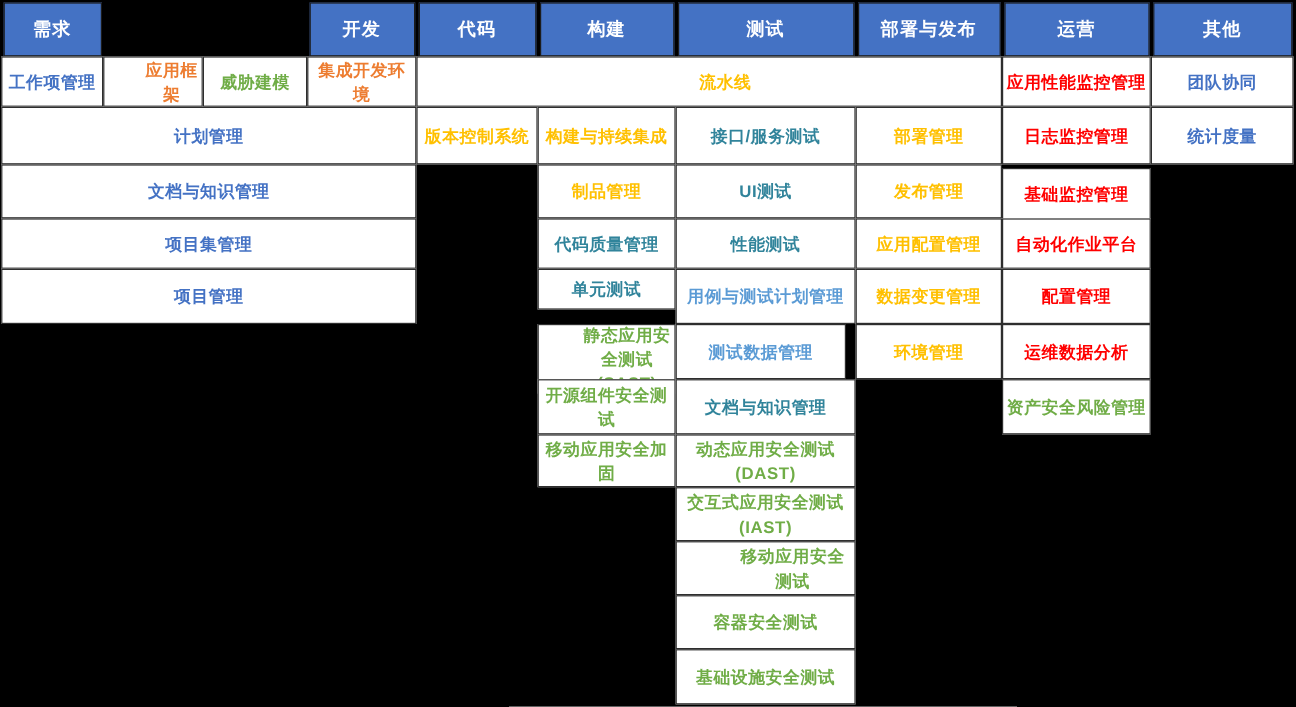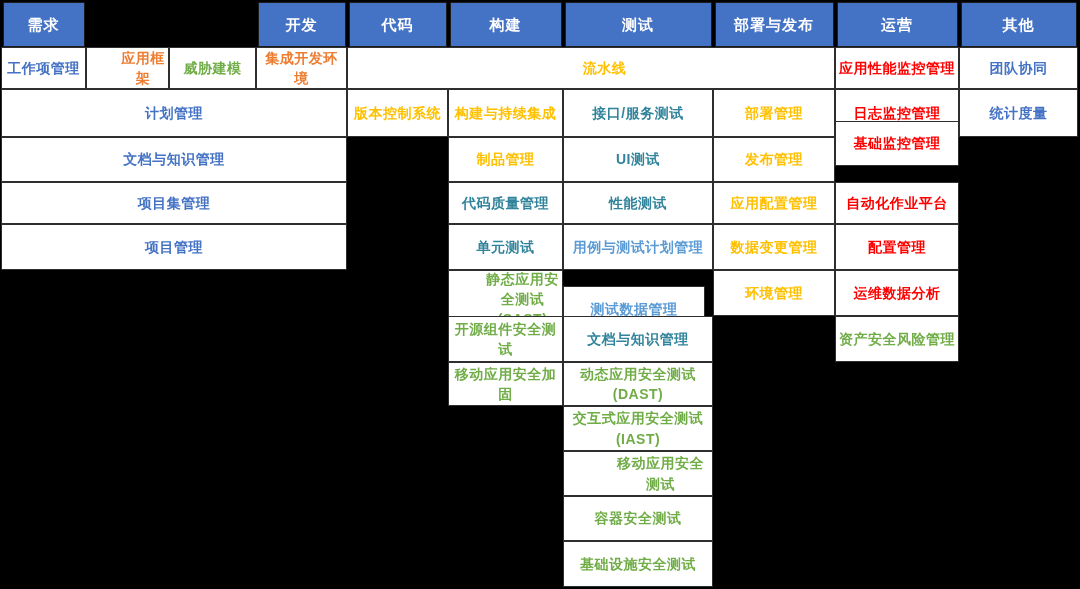--- a/index.html
+++ b/index.html
@@ -62,34 +62,34 @@
     <div class="cell" style="color: rgb(255, 192, 0); left: 347px; top: 89px; width: 101px; height: 48px;">版本控制系统</div>
     <div class="cell" style="color: rgb(255, 192, 0); left: 448px; top: 89px; width: 115px; height: 48px;">构建与持续集成</div>
     <div class="cell" style="color: rgb(49, 132, 155); left: 563px; top: 89px; width: 150px; height: 48px;">接口/服务测试</div>
     <div class="cell" style="color: rgb(255, 192, 0); left: 713px; top: 89px; width: 122px; height: 48px;">部署管理</div>
     <div class="cell" style="color: rgb(255, 0, 0); left: 835px; top: 89px; width: 124px; height: 48px;">日志监控管理</div>
     <div class="cell" style="color: rgb(68, 114, 196); left: 959px; top: 89px; width: 119px; height: 48px;">统计度量</div>
     <div class="cell" style="color: rgb(68, 114, 196); left: 1px; top: 137px; width: 346px; height: 45px;">文档与知识管理</div>
     <div class="cell" style="color: rgb(255, 192, 0); left: 448px; top: 137px; width: 115px; height: 45px;">制品管理</div>
     <div class="cell" style="color: rgb(49, 132, 155); left: 563px; top: 137px; width: 150px; height: 45px;">UI测试</div>
     <div class="cell" style="color: rgb(255, 192, 0); left: 713px; top: 137px; width: 122px; height: 45px;">发布管理</div>
-    <div class="cell" style="color: rgb(255, 0, 0); left: 835px; top: 121px; width: 124px; height: 45px;">基础监控管理</div>
+    <div class="cell" style="color: rgb(255, 0, 0); left: 835px; top: 140px; width: 124px; height: 45px;">基础监控管理</div>
     <div class="cell" style="color: rgb(68, 114, 196); left: 1px; top: 182px; width: 346px; height: 42px;">项目集管理</div>
     <div class="cell" style="color: rgb(49, 132, 155); left: 448px; top: 182px; width: 115px; height: 42px;">代码质量管理</div>
     <div class="cell" style="color: rgb(49, 132, 155); left: 563px; top: 182px; width: 150px; height: 42px;">性能测试</div>
     <div class="cell" style="color: rgb(255, 192, 0); left: 713px; top: 182px; width: 122px; height: 42px;">应用配置管理</div>
     <div class="cell" style="color: rgb(255, 0, 0); left: 835px; top: 182px; width: 124px; height: 42px;">自动化作业平台</div>
     <div class="cell" style="color: rgb(68, 114, 196); left: 1px; top: 224px; width: 346px; height: 46px;">项目管理</div>
-    <div class="cell" style="color: rgb(49, 132, 155); left: 448px; top: 224px; width: 115px; height: 46px;">单元测试</div>
+    <div class="cell" style="color: rgb(49, 132, 155); left: 448px; top: 224px; width: 115px; height: 34px;">单元测试</div>
     <div class="cell" style="color: rgb(91, 155, 213); left: 563px; top: 224px; width: 150px; height: 46px;">用例与测试计划管理</div>
     <div class="cell" style="color: rgb(255, 192, 0); left: 713px; top: 224px; width: 122px; height: 46px;">数据变更管理</div>
     <div class="cell" style="color: rgb(255, 0, 0); left: 835px; top: 224px; width: 124px; height: 46px;">配置管理</div>
     <div class="cell" style="color: rgb(112, 173, 71); left: 448px; top: 270px; width: 115px; height: 58px; padding-left: 36px;">静态应用安全测试
 (SAST)</div>
-    <div class="cell" style="color: rgb(91, 155, 213); left: 563px; top: 270px; width: 142px; height: 46px; margin-top: 16px;">测试数据管理</div>
+    <div class="cell" style="color: rgb(91, 155, 213); left: 563px; top: 270px; width: 142px; height: 46px;">测试数据管理</div>
     <div class="cell" style="color: rgb(255, 192, 0); left: 713px; top: 270px; width: 122px; height: 46px;">环境管理</div>
     <div class="cell" style="color: rgb(255, 0, 0); left: 835px; top: 270px; width: 124px; height: 46px;">运维数据分析</div>
     <div class="cell" style="color: rgb(112, 173, 71); left: 448px; top: 316px; width: 115px; height: 46px;">开源组件安全测试</div>
     <div class="cell" style="color: rgb(49, 132, 155); left: 563px; top: 316px; width: 150px; height: 46px;">文档与知识管理</div>
     <div class="cell" style="color: rgb(112, 173, 71); left: 835px; top: 316px; width: 124px; height: 46px;">资产安全风险管理</div>
     <div class="cell" style="color: rgb(112, 173, 71); left: 448px; top: 362px; width: 115px; height: 44px;">移动应用安全加固</div>
     <div class="cell" style="color: rgb(112, 173, 71); left: 563px; top: 362px; width: 150px; height: 44px;">动态应用安全测试
 (DAST)</div>
     <div class="cell" style="color: rgb(112, 173, 71); left: 563px; top: 406px; width: 150px; height: 45px;">交互式应用安全测试
 (IAST)</div>

